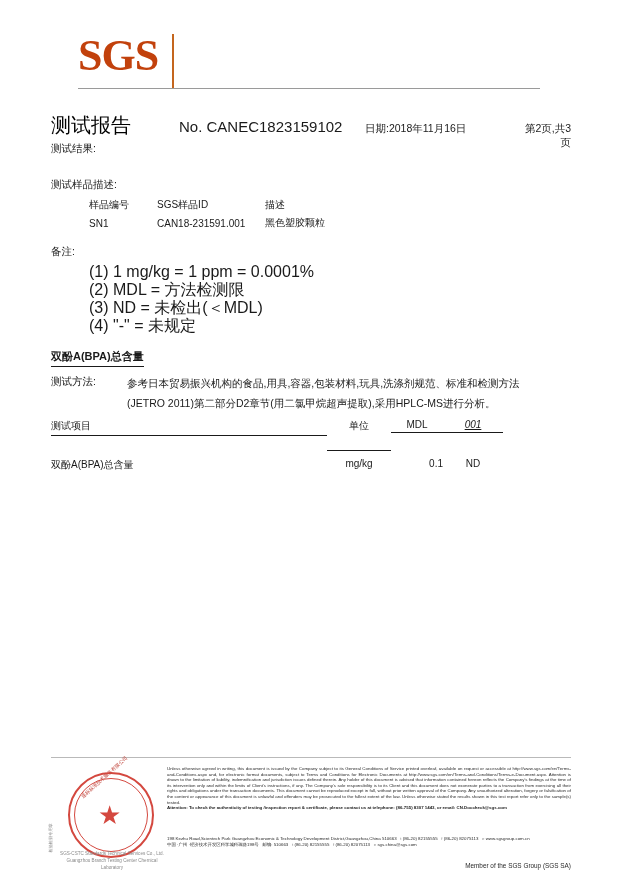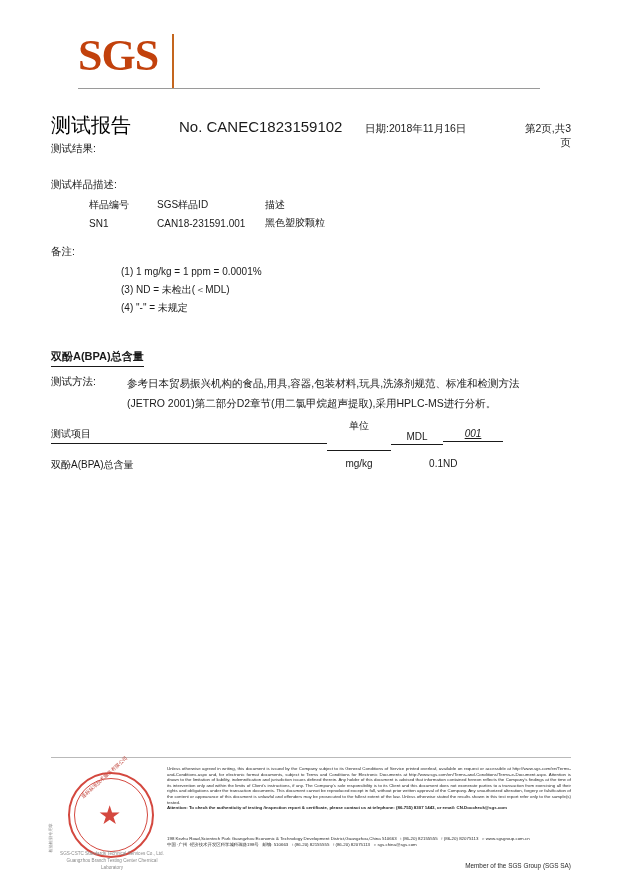--- a/index.html
+++ b/index.html
@@ -125,23 +125,22 @@
   .remark-label {
     position: absolute;
     left: 51px;
     top: 245px;
     font-size: 10.5px;
   }
   .remark-list {
     position: absolute;
     left: 89px;
     top: 263px;
-    font-size: 10px;
+    font-size: 16px;
     line-height: 18px;
-    margin-left: 32px;
   }
   .remark-list div { white-space: nowrap; }
 
   
   .section-head {
     position: absolute;
     left: 51px;
     top: 349px;
     font-size: 11px;
     font-weight: bold;
@@ -168,57 +167,56 @@
   
   .result-table {
     position: absolute;
     left: 51px;
     top: 419px;
     width: 492px;
     font-size: 10px;
   }
   .rt-head {
     display: flex;
-    align-items: center;
+    align-items: flex-start;
     padding-bottom: 2px;
   }
   .rt-head .h-item {
     width: 276px;
     border-bottom: 1px solid #1a1a1a;
     padding-bottom: 2px;
   }
   .rt-head .h-unit {
     width: 64px;
     text-align: center;
     border-bottom: 1px solid #1a1a1a;
     padding-bottom: 17px;
   }
   .rt-head .h-mdl {
     width: 52px;
     text-align: center;
     border-bottom: 1px solid #1a1a1a;
     padding-bottom: 2px;
-    margin-top: 6px;
   }
   .rt-head .h-col1 {
     width: 60px;
     text-align: center;
     border-bottom: 1px solid #1a1a1a;
     padding-bottom: 2px;
     font-style: italic;
     text-decoration: underline;
   }
   .rt-row {
     display: flex;
     padding-top: 5px;
   }
   .rt-row .c-item { width: 276px; }
   .rt-row .c-unit { width: 64px; text-align: center; }
   .rt-row .c-mdl  { width: 52px; text-align: right; }
-  .rt-row .c-val  { width: 60px; }
+  .rt-row .c-val  { width: 60px; text-align: center; }
 
   
   .footer-rule {
     position: absolute;
     left: 51px;
     top: 757px;
     width: 520px;
     height: 1px;
     background: #b9b9b9;
   }
@@ -359,28 +357,29 @@
         <td class="col-no">SN1</td>
         <td class="col-id">CAN18-231591.001</td>
         <td class="col-desc">黑色塑胶颗粒</td>
       </tr>
     </tbody>
   </table>
 
   <div class="remark-label">备注:</div>
   <div class="remark-list">
     <div>(1) 1 mg/kg = 1 ppm = 0.0001%</div>
+    <div>(2) MDL = 方法检测限</div>
     <div>(3) ND = 未检出(＜MDL)</div>
     <div>(4) "-" = 未规定</div>
   </div>
 
   <div class="section-head">双酚A(BPA)总含量</div>
 
   <div class="method-label">测试方法:</div>
-  <div class="method-text">参考日本贸易振兴机构的食品,用具,容器,包装材料,玩具,洗涤剂规范、标准和检测方法(JETRO 2001)第二部分D2章节(用二氯甲烷超声提取),采用HPLC-MS进行分析。</div>
+  <div class="method-text">参考日本贸易振兴机构的食品,用具,容器,包装材料,玩具,洗涤剂规范、标准和检测方法(JETRO 2011)第二部分D2章节(用二氯甲烷超声提取),采用HPLC-MS进行分析。</div>
 
   <div class="result-table">
     <div class="rt-head">
       <div class="h-item">测试项目</div>
       <div class="h-unit">单位</div>
       <div class="h-mdl">MDL</div>
       <div class="h-col1">001</div>
     </div>
     <div class="rt-row">
       <div class="c-item">双酚A(BPA)总含量</div>

